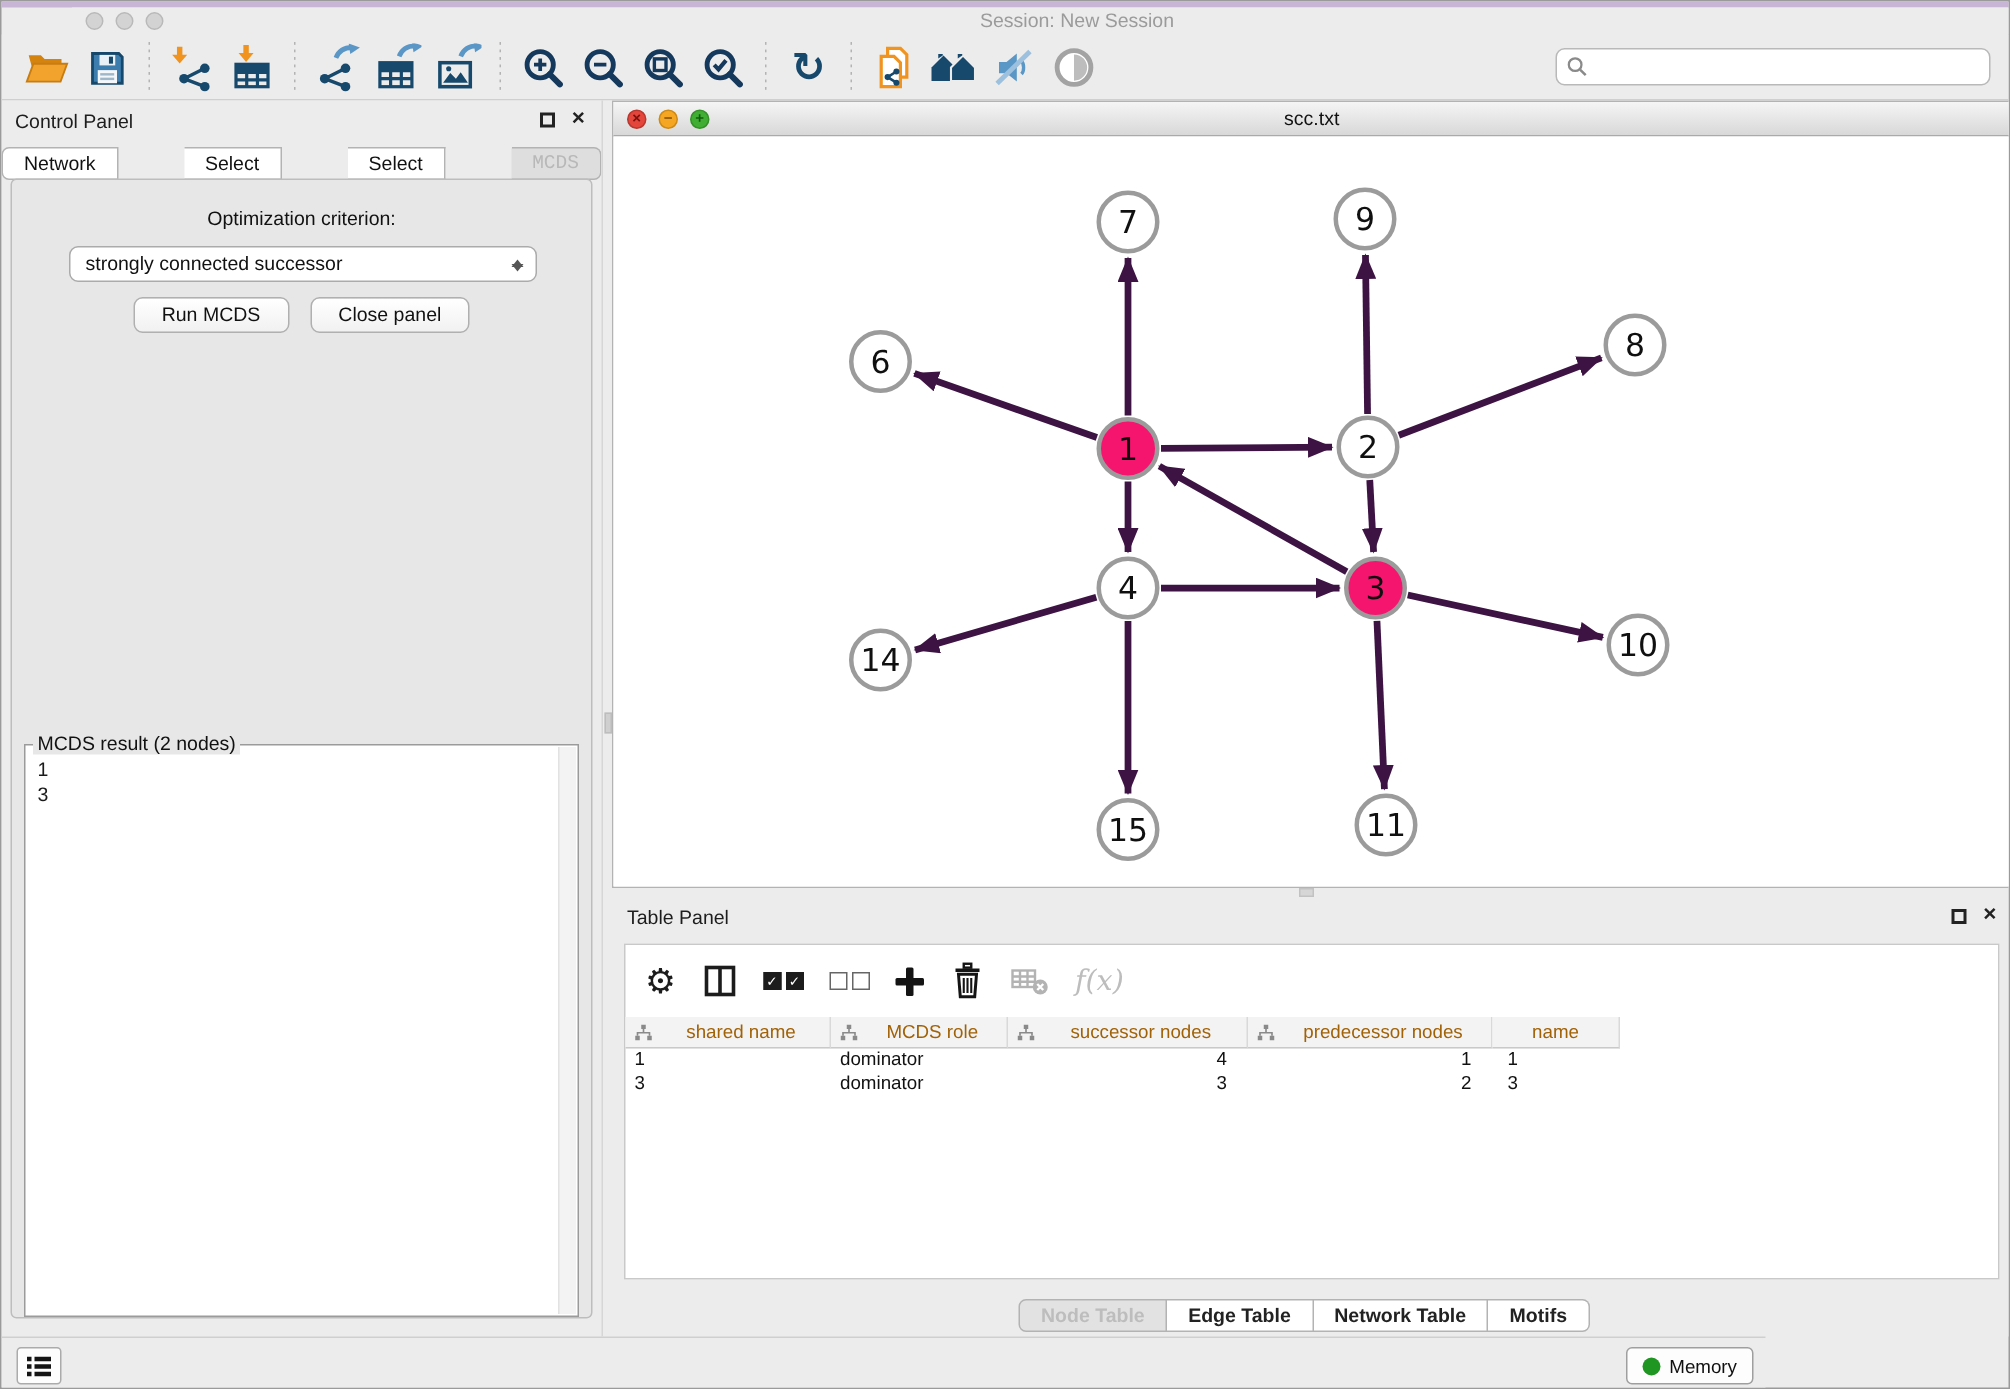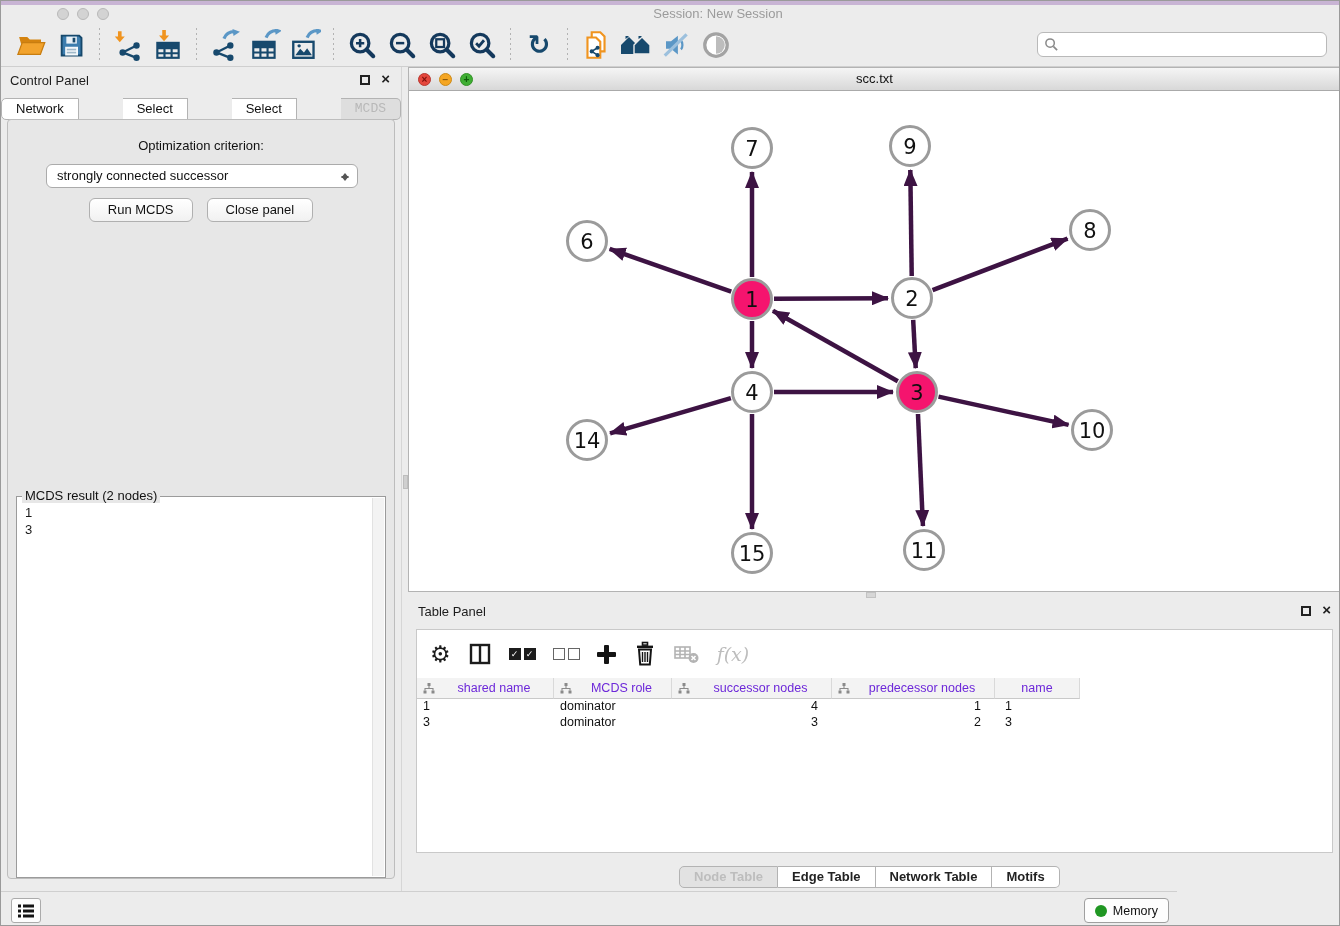--- a/index.html
+++ b/index.html
@@ -81,21 +81,21 @@
   .cb{width:12px;height:12px;border:1.5px solid #1c1c1c;background:#1c1c1c;color:#fff;font-size:9px;
     line-height:10px;text-align:center;font-weight:bold;}
   .cb.un{background:#fff;border:1.5px solid #666;}
   .plus-icon{position:relative;width:19px;height:19px;}
   .plus-icon::before{content:"";position:absolute;left:0;top:7px;width:19px;height:5px;background:#141414;border-radius:1px;}
   .plus-icon::after{content:"";position:absolute;left:7px;top:0;width:5px;height:19px;background:#141414;border-radius:1px;}
   .fx{font-family:"DejaVu Serif",serif;font-style:italic;font-size:19px;color:#bdbdbd;}
   .tp-table{position:absolute;left:0;top:48px;right:0;}
   .tp-header{display:flex;}
   .th{height:21px;background:#f3f3f3;border-right:1px solid #d9d9d9;border-bottom:1px solid #c9c9c9;
-    display:flex;align-items:center;font-size:12.5px;color:#6d28d9;}
+    display:flex;align-items:center;font-size:12.5px;color:#a16207;}
   .th .thlabel{flex:1;text-align:center;}
   .th .treeicon{margin-left:6px;}
   .tr{display:flex;height:16px;font-size:12.5px;color:#111;}
   .td{overflow:hidden;white-space:nowrap;}
   .td.left{padding-left:6px;text-align:left;}
   .td.right{padding-right:14px;text-align:right;}
   .td.name{padding-left:10px;text-align:left;}
   .tp-tabs{position:absolute;left:271px;top:268px;display:flex;}
   .tp-tab{height:22px;line-height:20px;padding:0 14px;font-size:13px;font-weight:bold;background:#fff;
     border:1px solid #b3b3b3;border-left:none;color:#222;}

